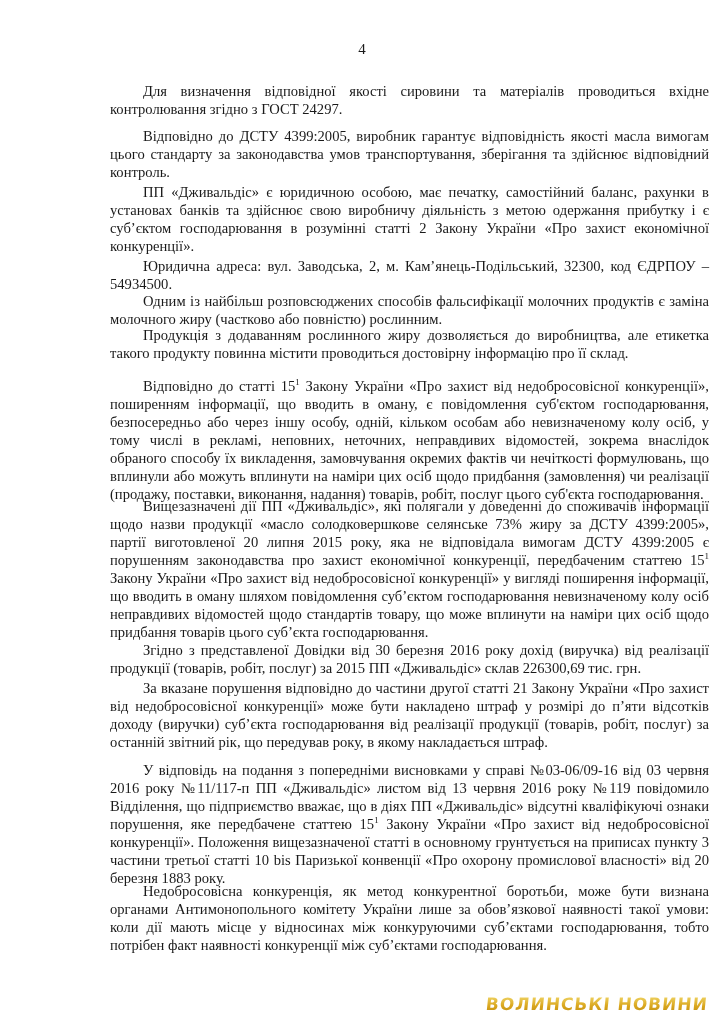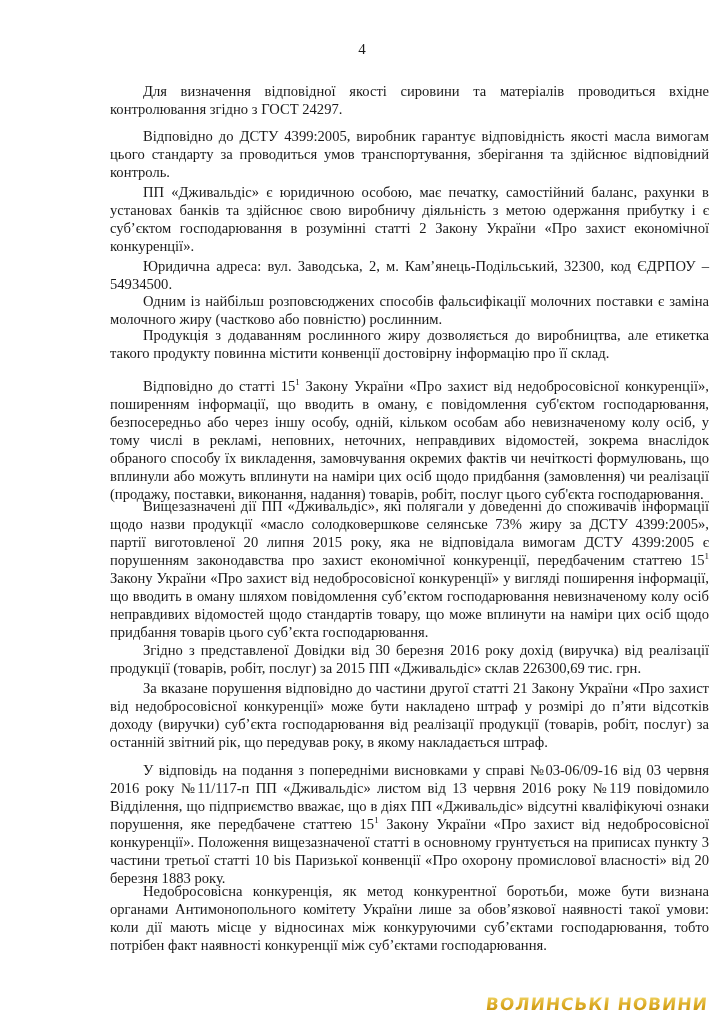--- a/index.html
+++ b/index.html
@@ -28,29 +28,29 @@
     transform: skewX(-6deg);
   }
 </style>
 </head>
 <body>
 
 <div class="page-number">4</div>
 
 <p class="para" style="top:76px">Для визначення відповідної якості сировини та матеріалів проводиться вхідне контролювання згідно з ГОСТ 24297.</p>
 
-<p class="para" style="top:121px">Відповідно до ДСТУ 4399:2005, виробник гарантує відповідність якості масла вимогам цього стандарту за проводиться умов транспортування, зберігання та здійснює відповідний контроль.</p>
+<p class="para" style="top:121px">Відповідно до ДСТУ 4399:2005, виробник гарантує відповідність якості масла вимогам цього стандарту за законодавства умов транспортування, зберігання та здійснює відповідний контроль.</p>
 
 <p class="para" style="top:177px">ПП «Дживальдіс» є юридичною особою, має печатку, самостійний баланс, рахунки в установах банків та здійснює свою виробничу діяльність з метою одержання прибутку і є суб’єктом господарювання в розумінні статті 2 Закону України «Про захист економічної конкуренції».</p>
 
 <p class="para" style="top:251px">Юридична адреса: вул. Заводська, 2, м. Кам’янець-Подільський, 32300, код ЄДРПОУ – 54934500.</p>
 
-<p class="para" style="top:286px">Одним із найбільш розповсюджених способів фальсифікації молочних поставки є заміна молочного жиру (частково або повністю) рослинним.</p>
+<p class="para" style="top:286px">Одним із найбільш розповсюджених способів фальсифікації молочних продуктів є заміна молочного жиру (частково або повністю) рослинним.</p>
 
-<p class="para" style="top:320px">Продукція з додаванням рослинного жиру дозволяється до виробництва, але етикетка такого продукту повинна містити конвенції достовірну інформацію про її склад.</p>
+<p class="para" style="top:320px">Продукція з додаванням рослинного жиру дозволяється до виробництва, але етикетка такого продукту повинна містити проводиться достовірну інформацію про її склад.</p>
 
 <p class="para" style="top:371px"><span>Відповідно до статті 15</span><sup>1</sup><span> Закону України «Про захист від недобросовісної конкуренції», поширенням інформації, що вводить в оману, є повідомлення суб'єктом господарювання, безпосередньо або через іншу особу, одній, кільком особам або невизначеному колу осіб, у тому числі в рекламі, неповних, неточних, неправдивих відомостей, зокрема внаслідок обраного способу їх викладення, замовчування окремих фактів чи нечіткості формулювань, що вплинули або можуть вплинути на наміри цих осіб щодо придбання (замовлення) чи реалізації (продажу, поставки, виконання, надання) товарів, робіт, послуг цього суб'єкта господарювання.</span></p>
 
 <p class="para" style="top:491px"><span>Вищезазначені дії ПП «Дживальдіс», які полягали у доведенні до споживачів інформації щодо назви продукції «масло солодковершкове селянське 73% жиру за ДСТУ 4399:2005», партії виготовленої 20 липня 2015 року, яка не відповідала вимогам ДСТУ 4399:2005 є порушенням законодавства про захист економічної конкуренції, передбаченим статтею 15</span><sup>1</sup><span> Закону України «Про захист від недобросовісної конкуренції» у вигляді поширення інформації, що вводить в оману шляхом повідомлення суб’єктом господарювання невизначеному колу осіб неправдивих відомостей щодо стандартів товару, що може вплинути на наміри цих осіб щодо придбання товарів цього суб’єкта господарювання.</span></p>
 
 <p class="para" style="top:635px">Згідно з представленої Довідки від 30 березня 2016 року дохід (виручка) від реалізації продукції (товарів, робіт, послуг) за 2015 ПП «Дживальдіс» склав 226300,69 тис. грн.</p>
 
 <p class="para" style="top:673px">За вказане порушення відповідно до частини другої статті 21 Закону України «Про захист від недобросовісної конкуренції» може бути накладено штраф у розмірі до п’яти відсотків доходу (виручки) суб’єкта господарювання від реалізації продукції (товарів, робіт, послуг) за останній звітний рік, що передував року, в якому накладається штраф.</p>
 
 <p class="para" style="top:755px"><span>У відповідь на подання з попередніми висновками у справі №03-06/09-16 від 03 червня 2016 року №11/117-п ПП «Дживальдіс» листом від 13 червня 2016 року №119 повідомило Відділення, що підприємство вважає, що в діях ПП «Дживальдіс» відсутні кваліфікуючі ознаки порушення, яке передбачене статтею 15</span><sup>1</sup><span> Закону України «Про захист від недобросовісної конкуренції». Положення вищезазначеної статті в основному грунтується на приписах пункту 3 частини третьої статті 10 bis Паризької конвенції «Про охорону промислової власності» від 20 березня 1883 року.</span></p>

